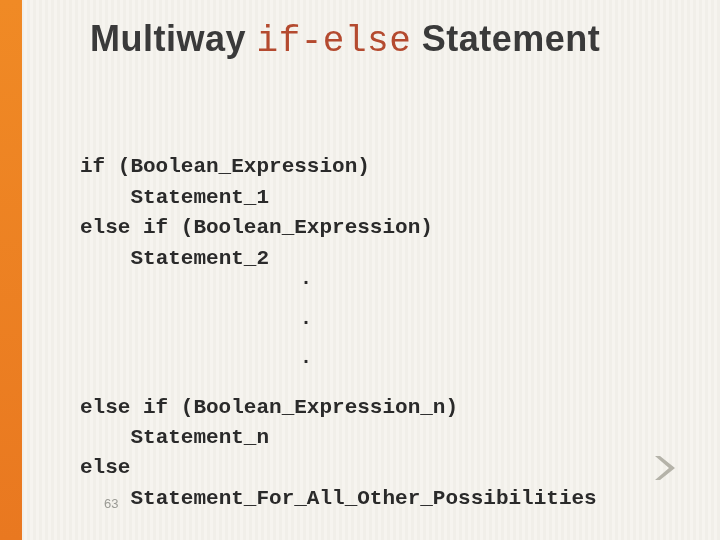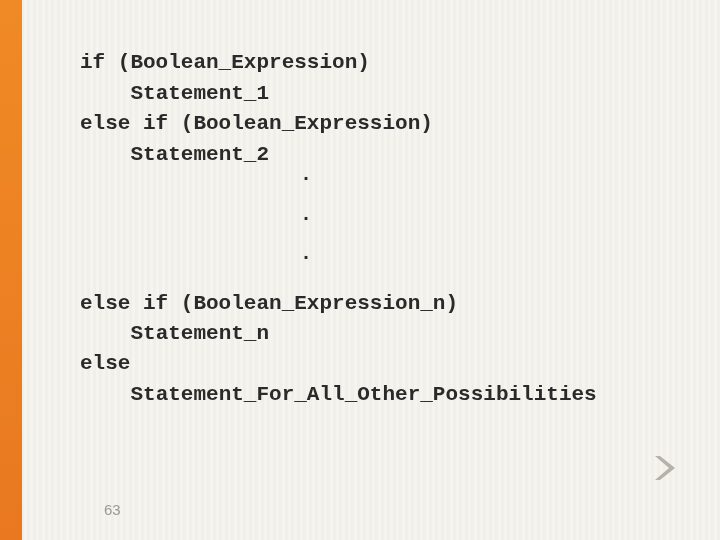--- a/index.html
+++ b/index.html
@@ -58,41 +58,44 @@
     font-family: "Courier New", Courier, monospace;
     font-size: 20px;
     line-height: 0.45;
     color: #2a2a2a;
     margin-left: 220px;
     font-weight: bold;
   }
   .page-num {
     position: absolute;
     left: 104px;
-    bottom: 22px;
-    font-size: 15px;
+    bottom: 29px;
+    font-size: 13px;
     color: #9a9a94;
   }
   .chevron {
     position: absolute;
     right: 42px;
     bottom: 58px;
     width: 26px;
     height: 28px;
   }
   .chevron svg { width: 100%; height: 100%; }
 </style>
 </head>
 <body>
 
 <div class="stripe-bg"></div>
 <div class="orange-bar"></div>
 
 <div class="slide">
 
+  <h1 class="title">
+    <span>Multiway </span><span class="mono">if-else</span><span> Statement</span>
+  </h1>
 
   <div class="code-block">
 <span>if (Boolean_Expression)</span>
     <span>Statement_1</span>
 <span>else if (Boolean_Expression)</span>
     <span>Statement_2</span>
 <div class="dots">.</div>
 <div class="dots">.</div>
 <div class="dots">.</div>
 <span>else if (Boolean_Expression_n)</span>

